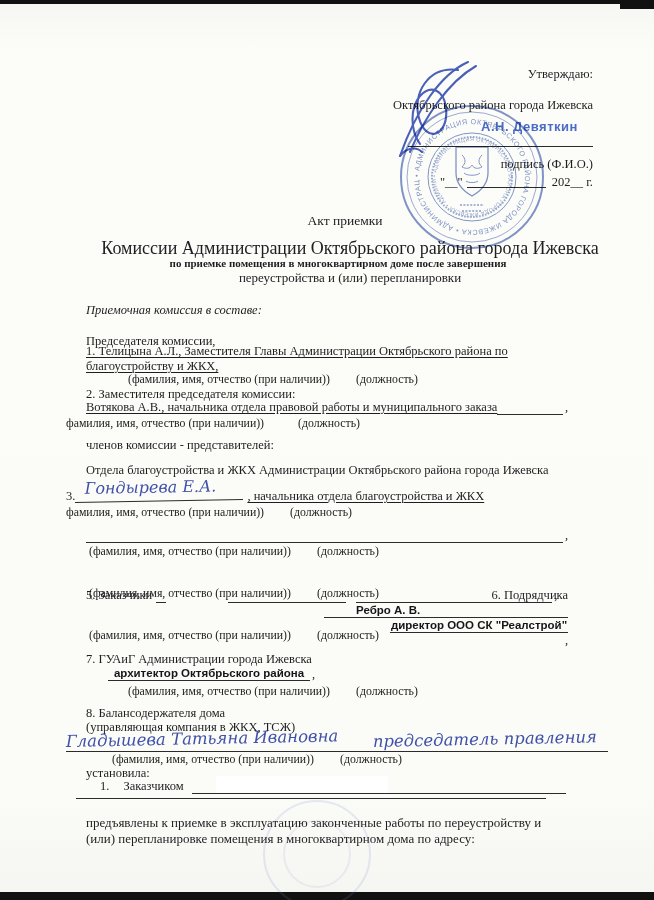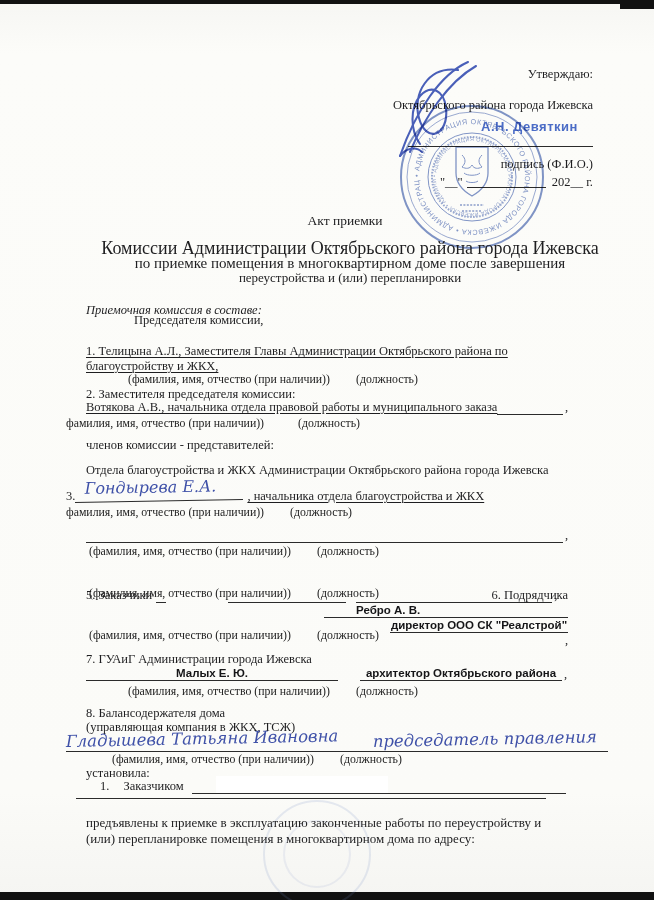--- a/index.html
+++ b/index.html
@@ -87,25 +87,25 @@
         <path d="M66,52 h32 v26 c0,12 -9,19 -16,23 c-7,-4 -16,-11 -16,-23 z"></path>
         <path d="M72,60 c4,4 4,8 0,12 c4,2 8,2 10,-2 c2,4 6,4 10,2 c-4,-4 -4,-8 0,-12" stroke-width="1"></path>
         <path d="M74,78 c3,3 13,3 16,0 M76,86 c2,2 10,2 12,0" stroke-width="1"></path>
         <path d="M70,110 h24 M72,116 h20" stroke-width="1.4" stroke-dasharray="2,1.4" opacity=".9"></path>
       </g>
     </svg>
   </div>
 
   <div class="abs center" style="left:60px;top:213px;width:570px;font-size:13.5px;">Акт приемки</div>
   <div class="abs t center" style="left:60px;top:241px;width:580px;font-size:18px;">Комиссии Администрации Октябрьского района города Ижевска</div>
-  <div class="abs t center" style="left:60px;top:256px;width:580px;font-size:15px;">по приемке помещения в многоквартирном доме после завершения</div>
+  <div class="abs t center" style="left:48px;top:256px;width:580px;font-size:11px;font-weight:bold;">по приемке помещения в многоквартирном доме после завершения</div>
   <div class="abs t center" style="left:60px;top:271px;width:580px;font-size:13px;">переустройства и (или) перепланировки</div>
 
   <div class="abs t" style="left:86px;top:303px;font-style:italic;">Приемочная комиссия в составе:</div>
-  <div class="abs t" style="left:86px;top:313px;margin-left:48px;">Председателя комиссии,</div>
+  <div class="abs t" style="left:86px;top:334px;">Председателя комиссии,</div>
 
   <div class="abs t" style="left:86px;top:344px;width:492px;">
     <span class="u">1. Телицына А.Л., Заместителя Главы Администрации Октябрьского района по благоустройству и ЖКХ,</span>
   </div>
   <div class="abs cap" style="left:128px;top:372px;">
     <span>(фамилия, имя, отчество (при наличии))</span><span class="pos">(должность)</span>
   </div>
 
   <div class="abs t" style="left:86px;top:387px;">2. Заместителя председателя комиссии:</div>
   <div class="abs t row" style="left:86px;top:400px;width:482px;">
@@ -153,21 +153,20 @@
     <span class="seg" style="width:212px;margin-left:6px;text-align:left;padding-left:32px;">Ребро  А. В.</span>
     <span class="seg" style="width:178px;margin-left:20px;">директор ООО СК "Реалстрой"</span>
     <span class="comma">,</span>
   </div>
   <div class="abs cap" style="left:89px;top:628px;">
     <span>(фамилия, имя, отчество (при наличии))</span><span class="pos">(должность)</span>
   </div>
 
   <div class="abs t" style="left:86px;top:652px;">7. ГУАиГ Администрации города Ижевска</div>
   <div class="abs t row" style="left:86px;top:666px;width:482px;">
-    <span class="seg" style="width:252px;">Малых Е. Ю.</span>
     <span class="seg" style="width:202px;margin-left:22px;">архитектор Октябрьского района</span>
     <span class="comma">,</span>
   </div>
   <div class="abs cap" style="left:128px;top:684px;">
     <span>(фамилия, имя, отчество (при наличии))</span><span class="pos">(должность)</span>
   </div>
 
   <div class="abs t" style="left:86px;top:706px;">8. Балансодержателя дома</div>
   <div class="abs t" style="left:86px;top:720px;">(управляющая компания в ЖКХ, ТСЖ)</div>
   <div class="abs row" style="left:66px;top:731px;width:542px;border-bottom:1px solid #2b2b2b;height:20px;">

